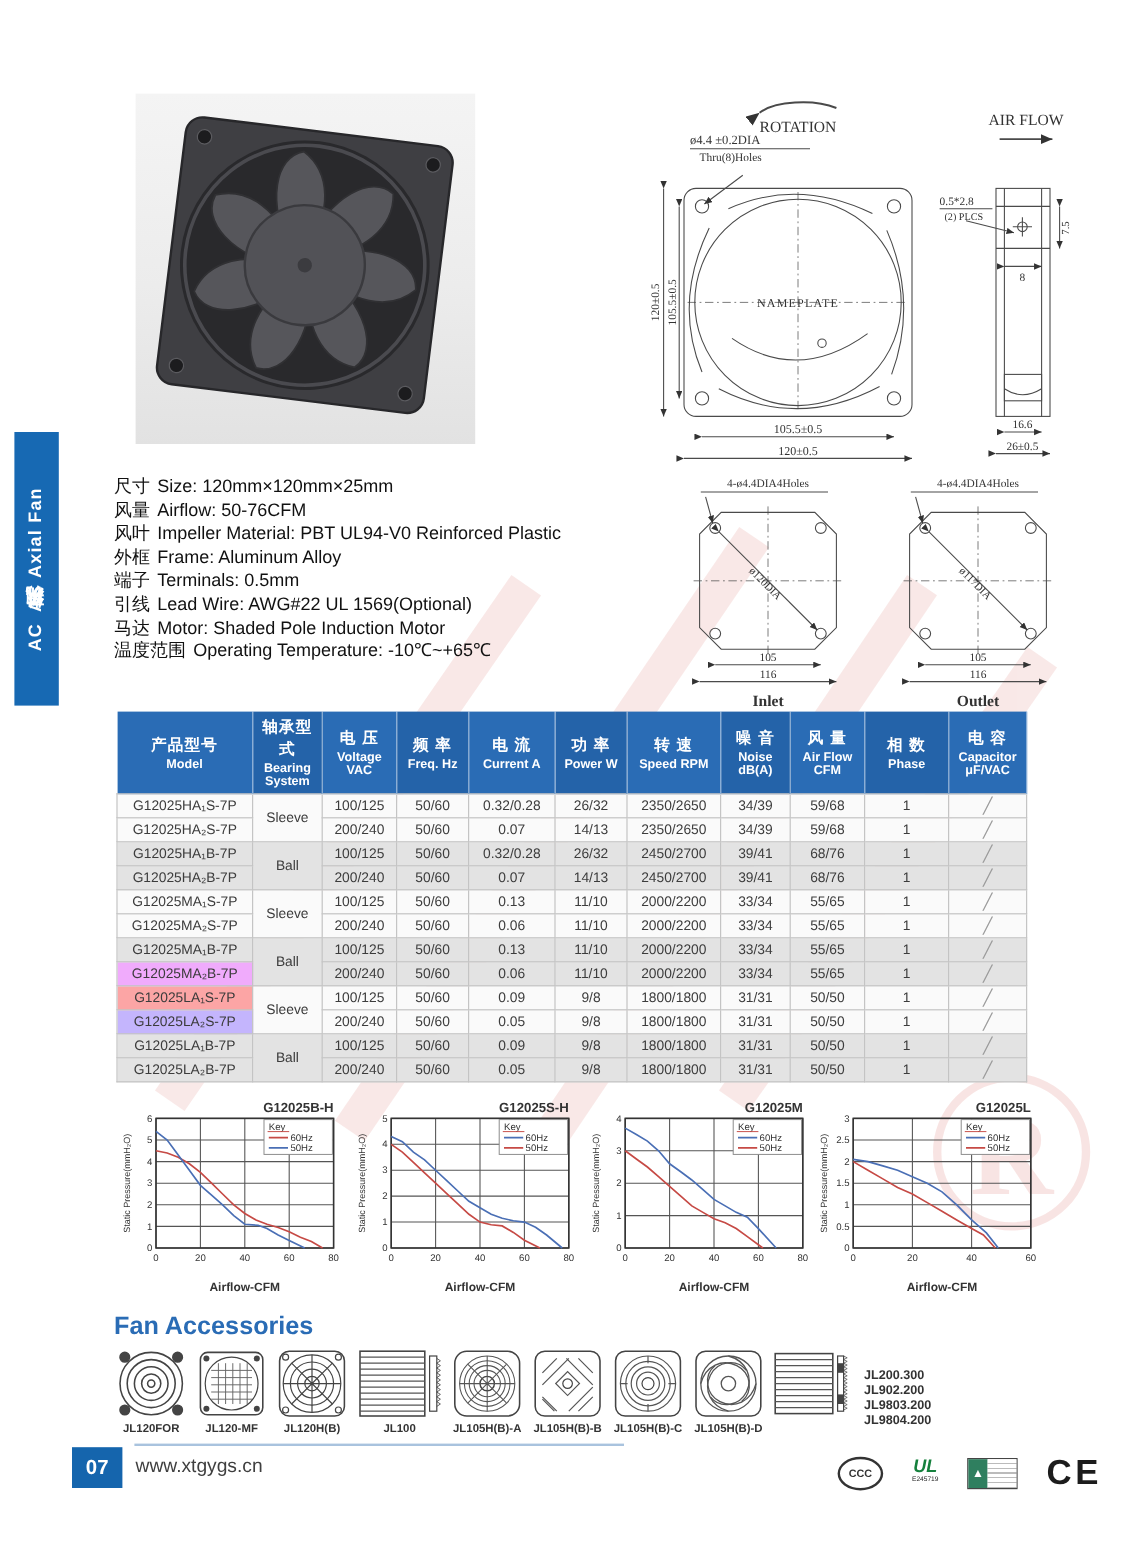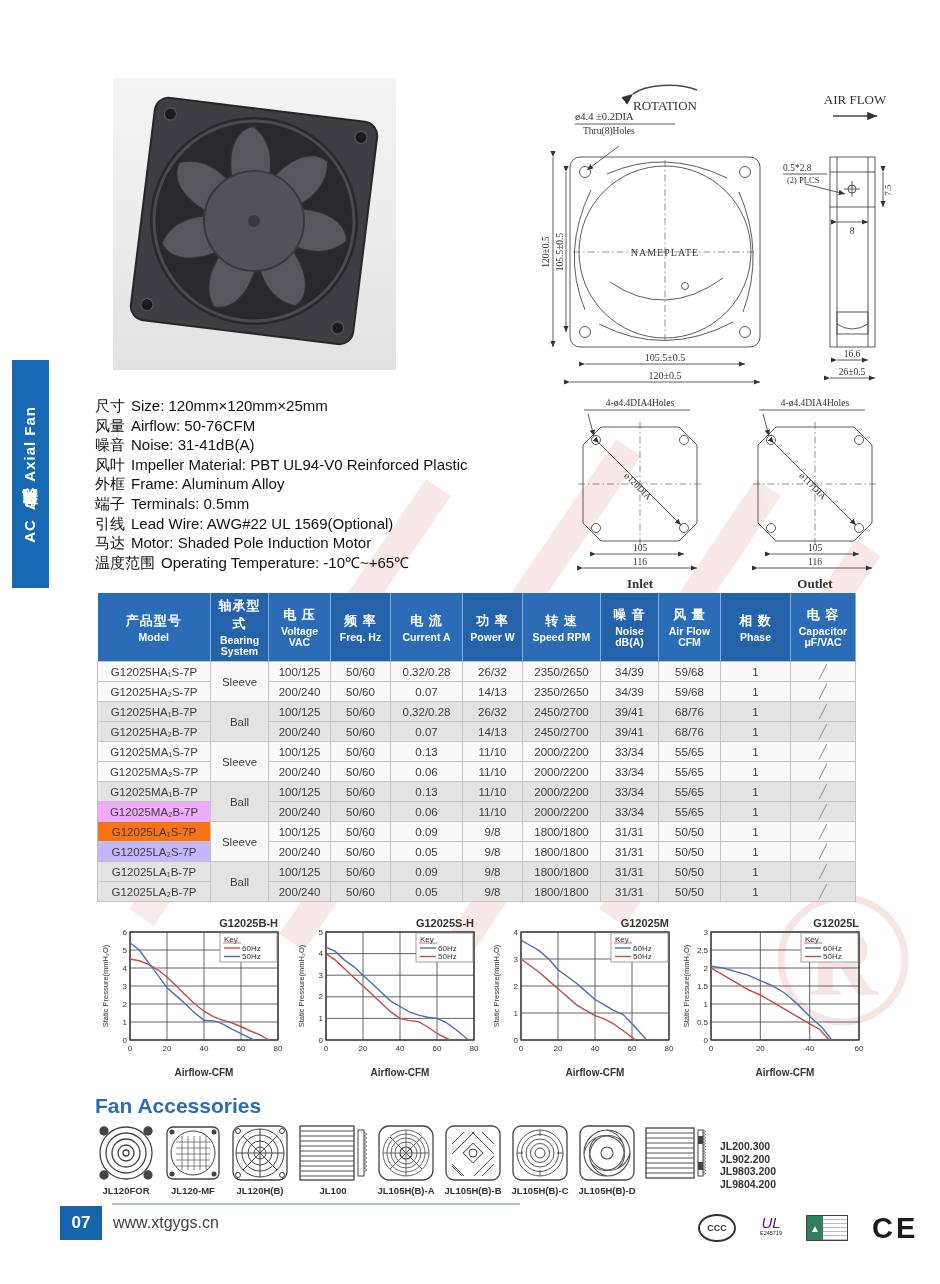--- a/index.html
+++ b/index.html
@@ -47,21 +47,21 @@
                 line-height:12.5px;}
   
   .footer-line{position:absolute;left:112px;top:1203px;width:408px;height:2px;background:#a9c3de;}
   .page-num{position:absolute;left:60px;top:1206px;width:42px;height:34px;background:#1565ad;
             color:#fff;font-size:17px;font-weight:bold;display:flex;align-items:center;justify-content:center;}
   .website{position:absolute;left:113px;top:1214px;font-size:16px;color:#3f3f3f;font-weight:500;}
   .certs{position:absolute;left:698px;top:1204px;display:flex;align-items:center;gap:24px;}
   .cert-ccc{width:34px;height:24px;border:2px solid #333;border-radius:50%;display:flex;
             align-items:center;justify-content:center;font-size:9px;font-weight:bold;color:#333;}
   .cert-ul{text-align:center;line-height:10px;}
-  .cert-ul .big{font-size:15px;font-weight:normal;font-style:italic;color:#4c1d95;}
+  .cert-ul .big{font-size:15px;font-weight:bold;font-style:italic;color:#15803d;}
   .cert-ul .tiny{font-size:5.5px;color:#222;}
   .cert-label{width:40px;height:24px;border:1px solid #444;display:flex;}
   .cert-label .tri{width:16px;height:100%;background:#2f7f5f;display:flex;align-items:center;
             justify-content:center;color:#fff;font-size:10px;}
   .cert-label .lines{flex:1;background:repeating-linear-gradient(180deg,#fff 0 3px,#bbb 3px 4px);}
   .cert-ce{font-size:29px;font-weight:bold;color:#1c1c1c;letter-spacing:3px;}
   .blue-bar{width:11px;height:48px;background:#1565ad;margin-left:4px;}
 </style>
 </head>
 <body>
@@ -106,21 +106,20 @@
         </g>
         <circle r="50" fill="#525257" stroke="#3a3a3e" stroke-width="2"></circle>
         <circle r="6" fill="#3b3b3f"></circle>
       </g>
     </svg>
   </div>
 
   <div class="specs layer">
       <div><span class="cn">尺寸</span><span>Size:  120mm×120mm×25mm</span></div>
       <div><span class="cn">风量</span><span>Airflow:  50-76CFM</span></div>
-      <div><span class="cn">噪音</span><span>Noise:  31-41dB(A)</span></div>
       <div><span class="cn">风叶</span><span>Impeller Material:  PBT UL94-V0 Reinforced Plastic</span></div>
       <div><span class="cn">外框</span><span>Frame:  Aluminum Alloy</span></div>
       <div><span class="cn">端子</span><span>Terminals:  0.5mm</span></div>
       <div><span class="cn">引线</span><span>Lead Wire:  AWG#22 UL 1569(Optional)</span></div>
       <div><span class="cn">马达</span><span>Motor:  Shaded Pole Induction Motor</span></div>
       <div><span class="cn">温度范围</span><span>Operating Temperature:  -10℃~+65℃</span></div>
     </div>
 
   <svg class="drawings layer" width="425" height="525" viewBox="0 0 425 525">
     <defs>
@@ -392,21 +391,21 @@
           <td style="background: rgb(227, 227, 227);">50/60</td>
           <td style="background: rgb(227, 227, 227);">0.06</td>
           <td style="background: rgb(227, 227, 227);">11/10</td>
           <td style="background: rgb(227, 227, 227);">2000/2200</td>
           <td style="background: rgb(227, 227, 227);">33/34</td>
           <td style="background: rgb(227, 227, 227);">55/65</td>
           <td style="background: rgb(227, 227, 227);">1</td>
           <td class="slash" style="background: rgb(227, 227, 227);">╱</td>
         </tr>
         <tr>
-          <td style="background: #f97316;">G12025LA₁S-7P</td>
+          <td style="background: #fca5a5;">G12025LA₁S-7P</td>
           <td rowspan="2" style="background: rgb(250, 250, 250);">Sleeve</td>
           <td style="background: rgb(250, 250, 250);">100/125</td>
           <td style="background: rgb(250, 250, 250);">50/60</td>
           <td style="background: rgb(250, 250, 250);">0.09</td>
           <td style="background: rgb(250, 250, 250);">9/8</td>
           <td style="background: rgb(250, 250, 250);">1800/1800</td>
           <td style="background: rgb(250, 250, 250);">31/31</td>
           <td style="background: rgb(250, 250, 250);">50/50</td>
           <td style="background: rgb(250, 250, 250);">1</td>
           <td class="slash" style="background: rgb(250, 250, 250);">╱</td>

